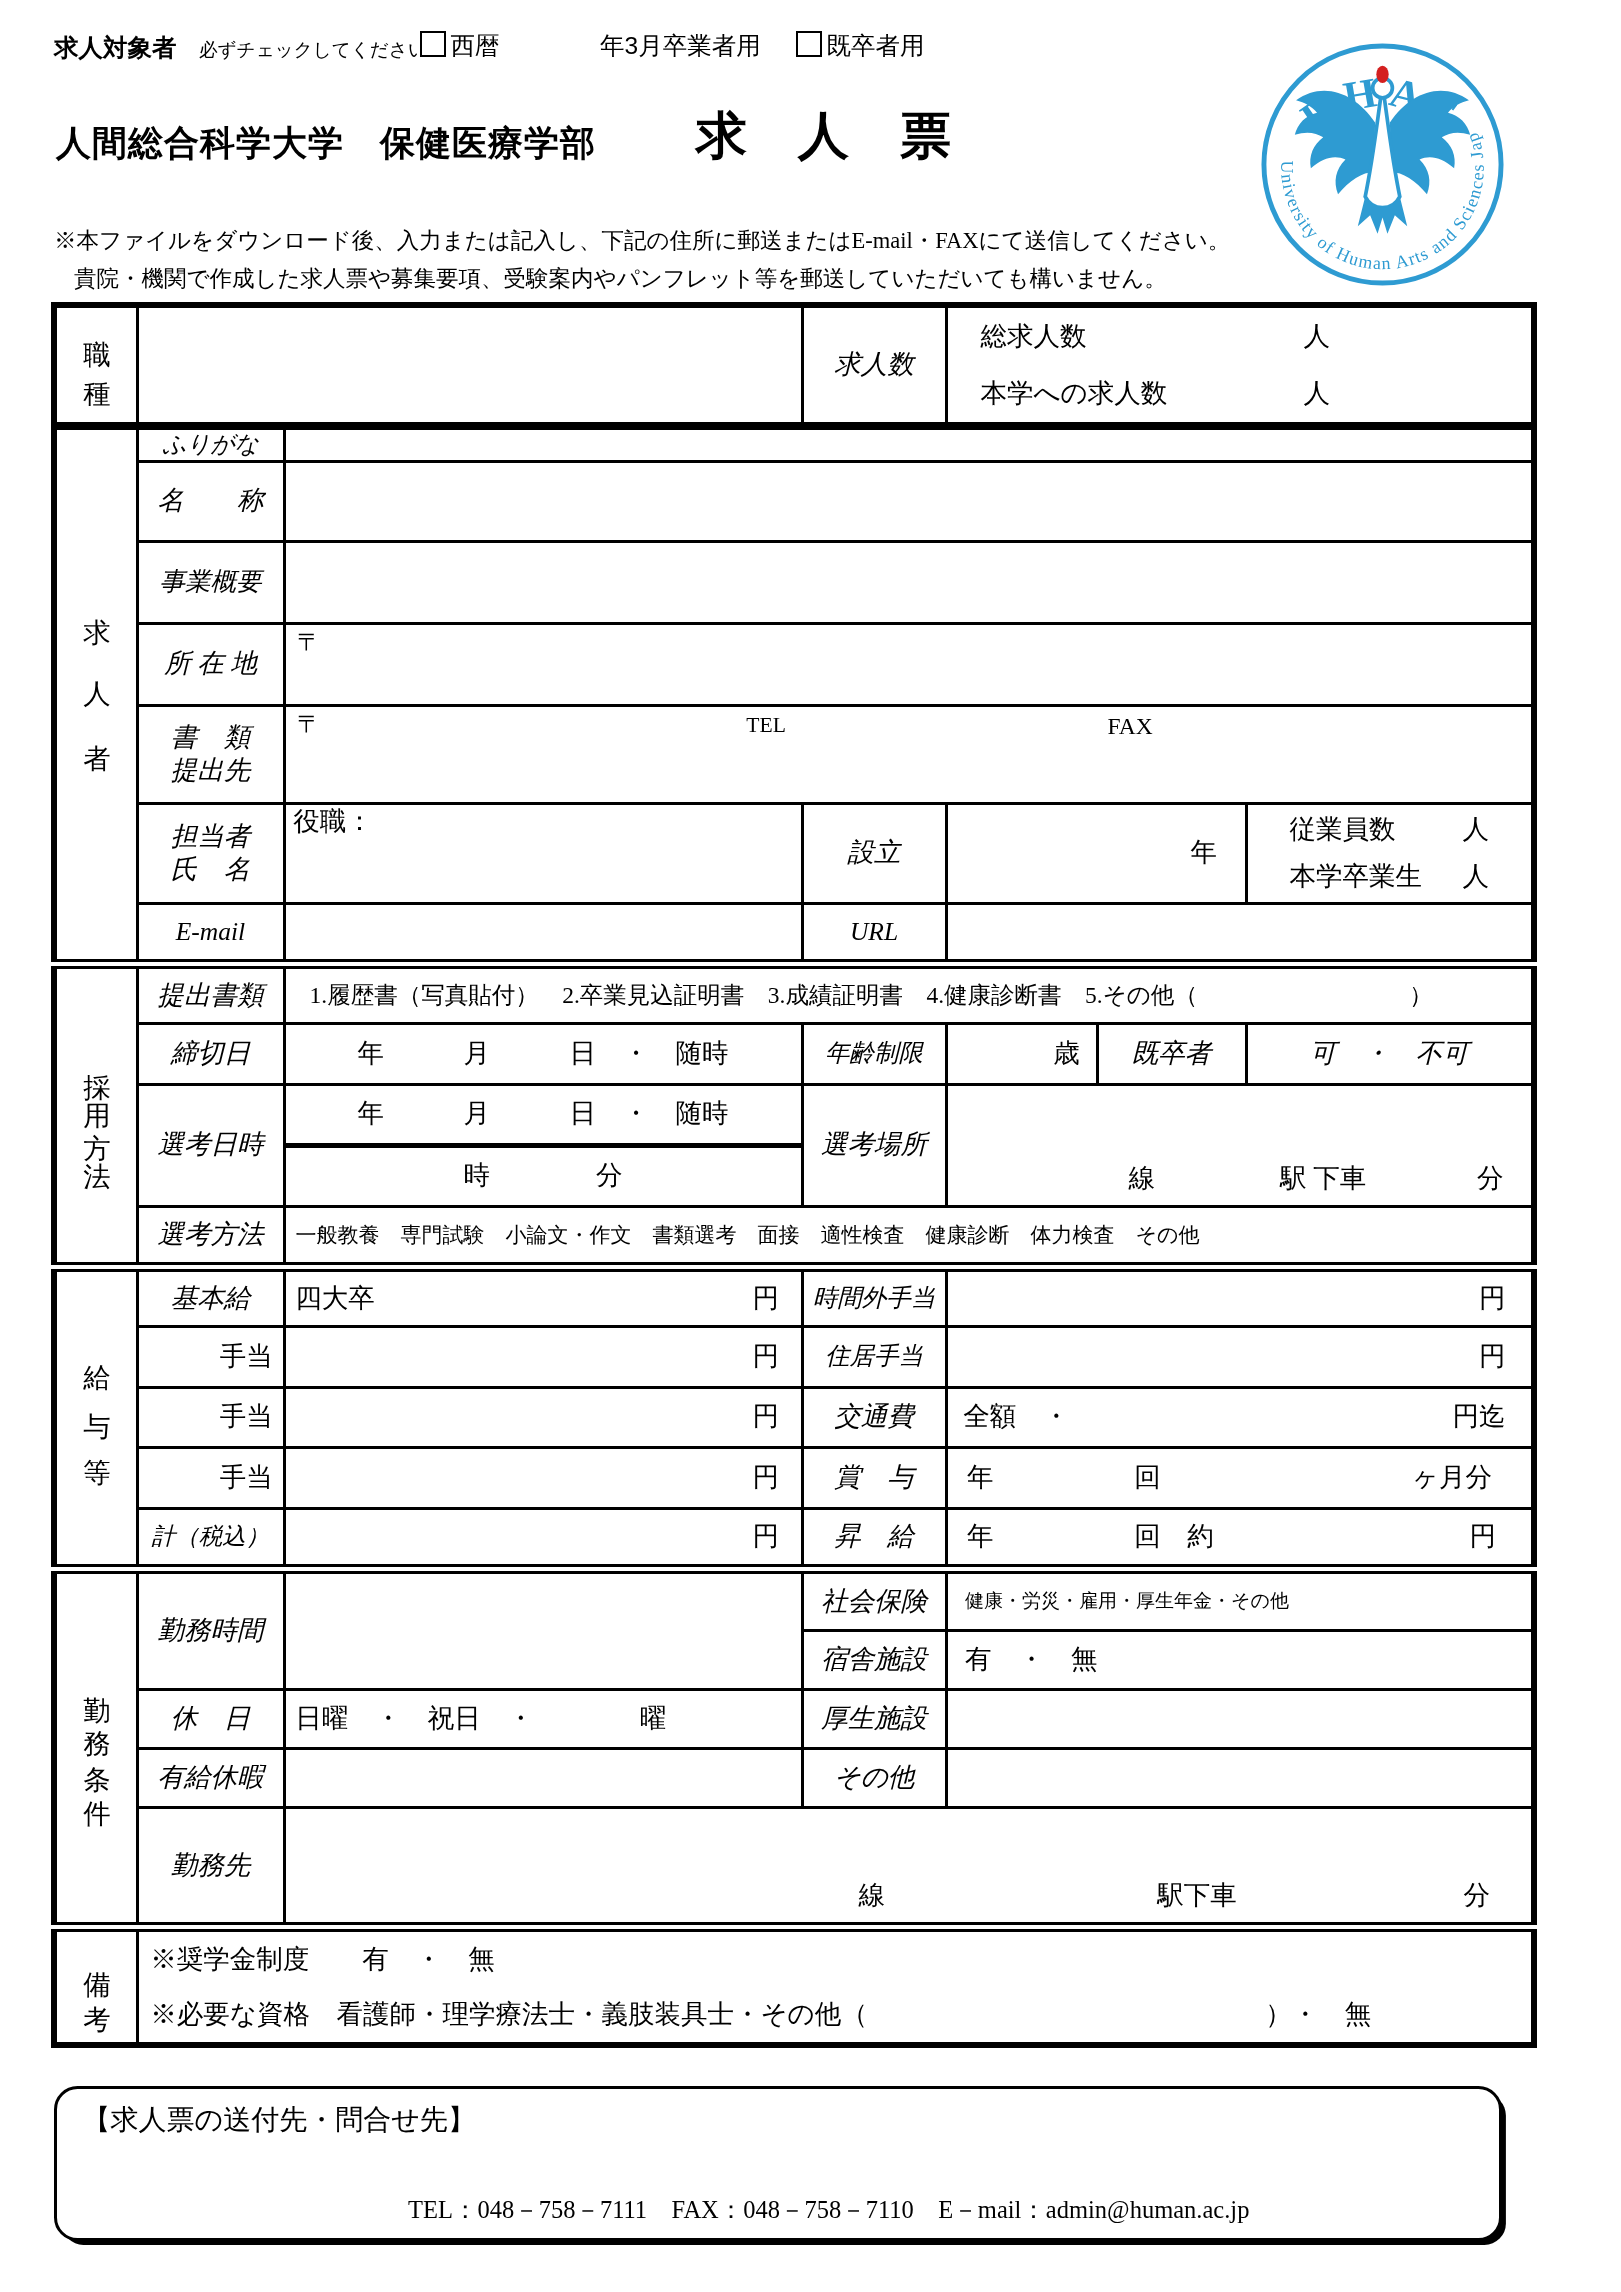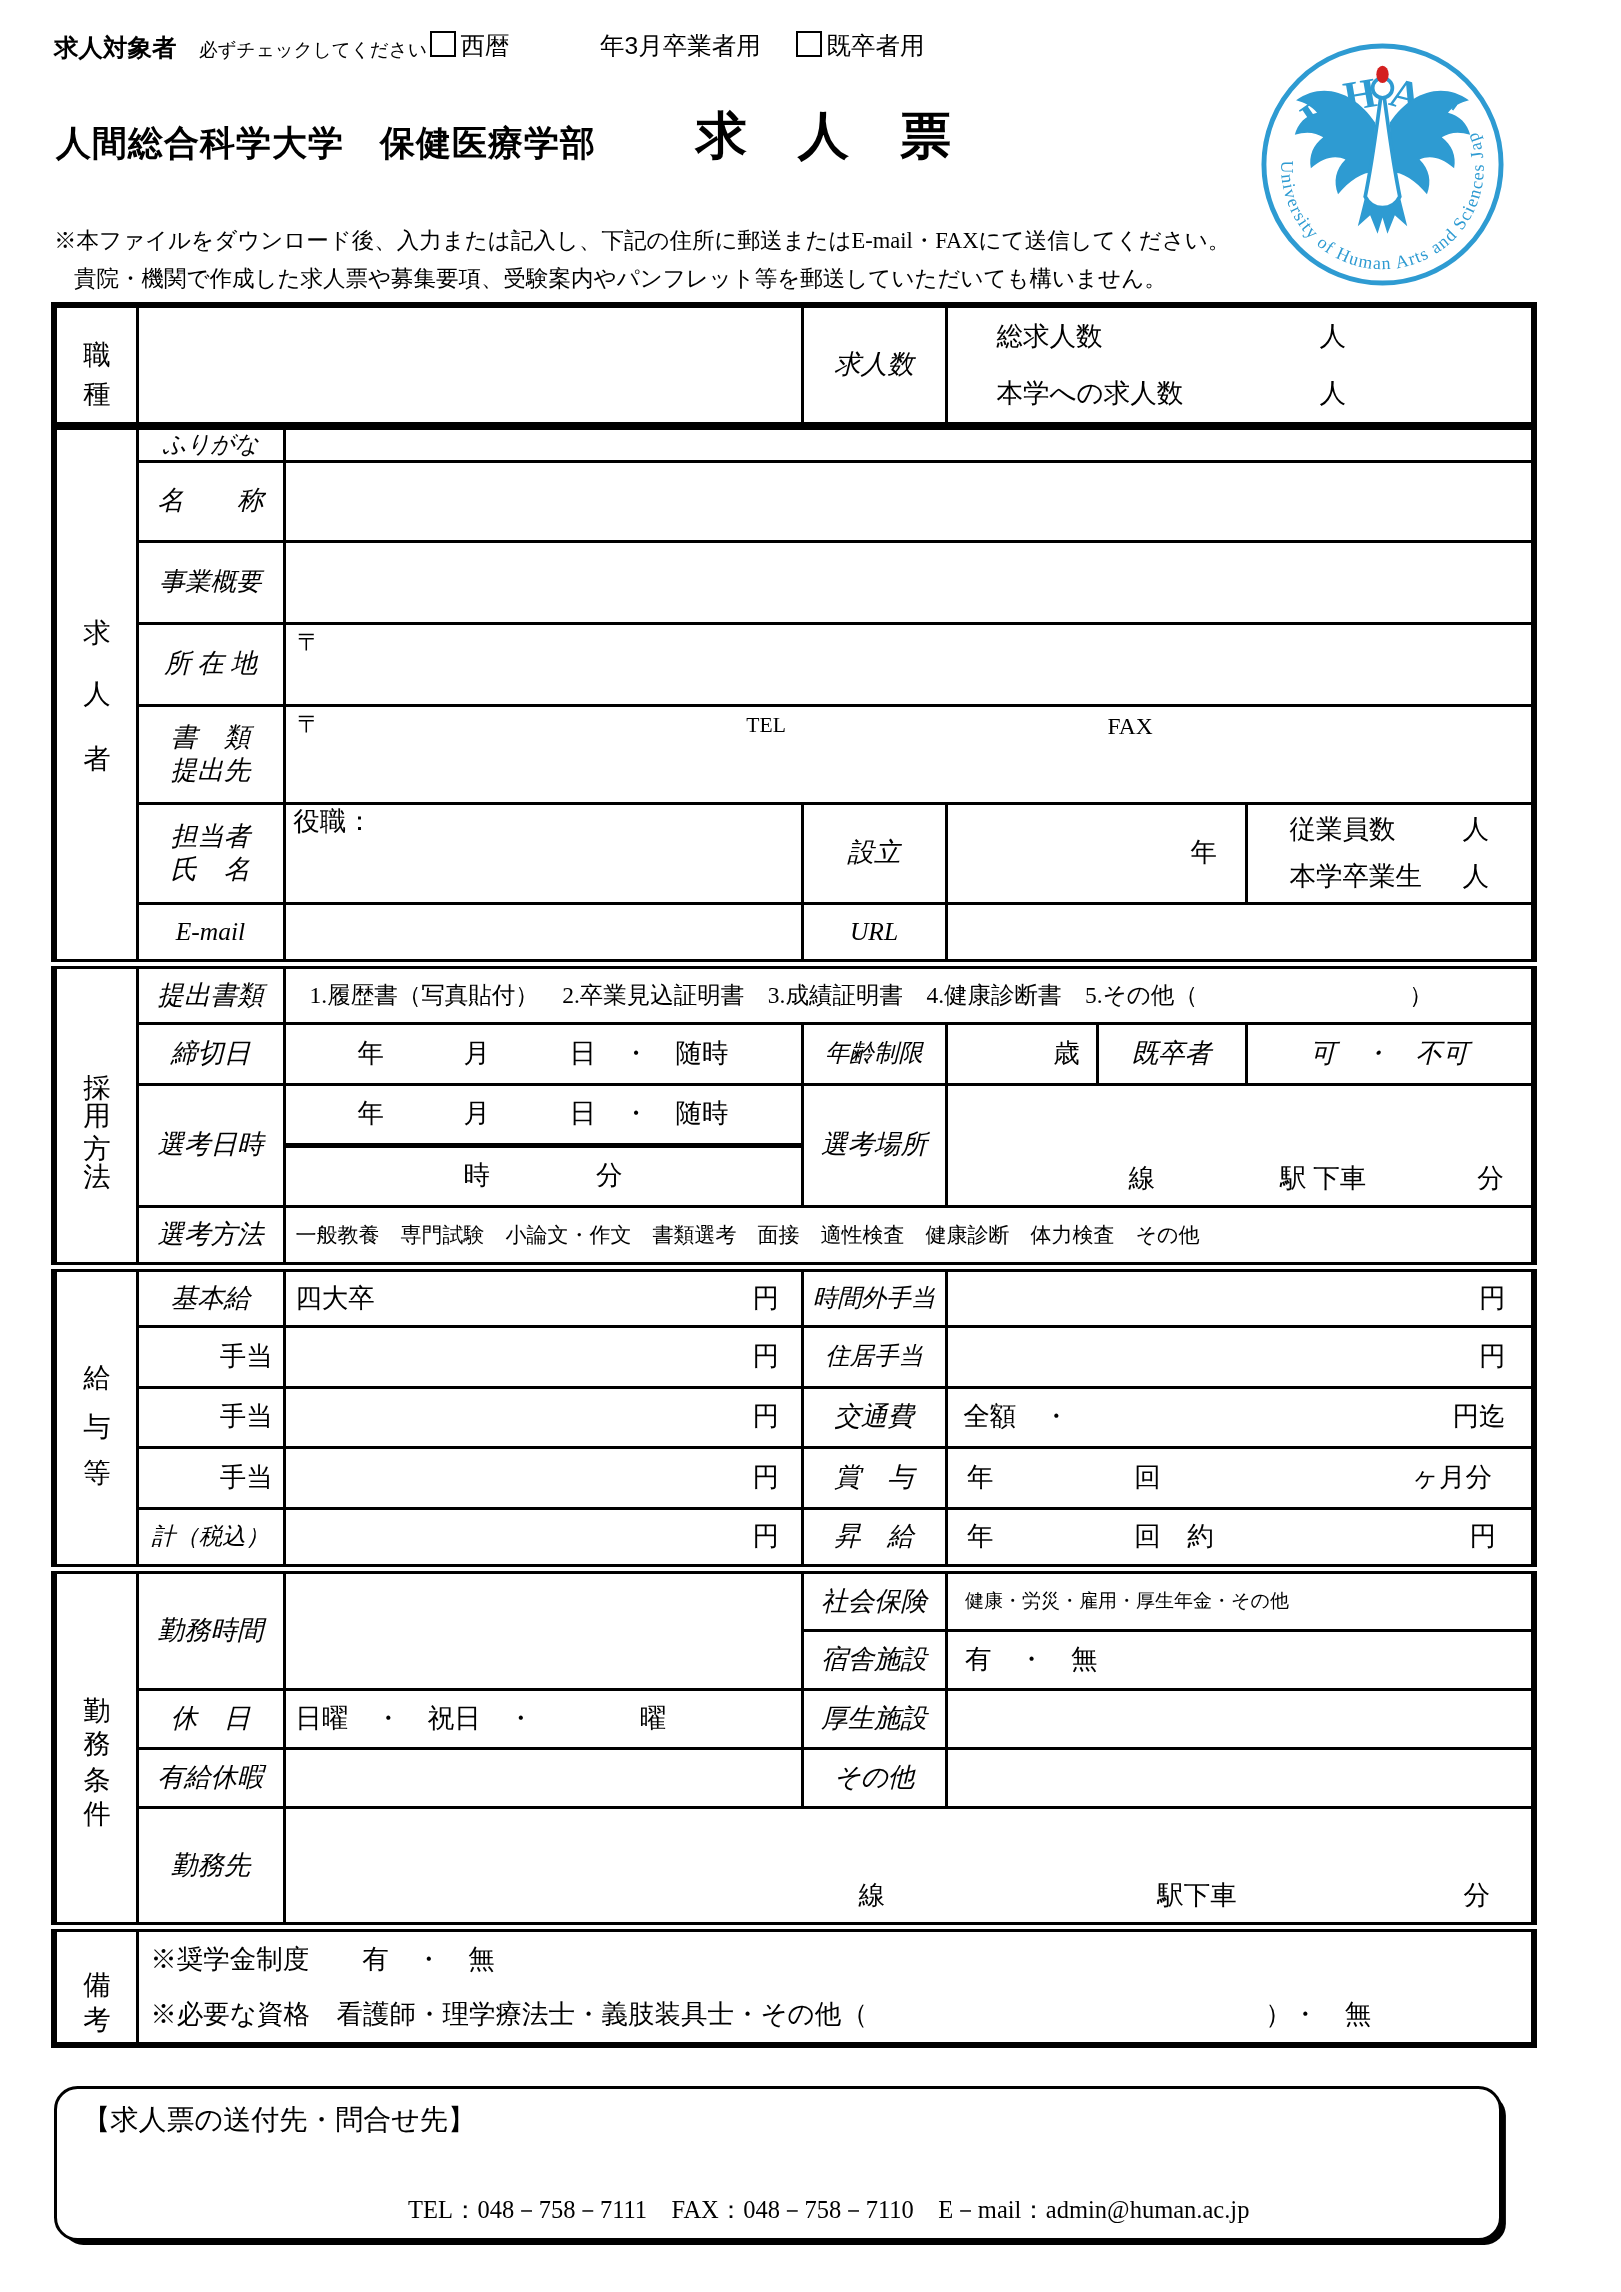--- a/index.html
+++ b/index.html
@@ -33,38 +33,38 @@
   td.vtop { vertical-align:top; }
   .pre { white-space:pre; }
   .thick-bottom { border-bottom:8.8px solid #000 !important; }
   .sep-top { border-top:10.8px double #000 !important; }
   .dot-bottom { border-bottom:2.9px dotted #000 !important; }
   .mid-split { border-bottom:5.9px solid #000 !important; }
   .cellrel { position:relative; }
   .ca { position:absolute; top:50%; transform:translateY(-50%); }
   .cb { position:absolute; bottom:9.8px; }
   .flexlr { display:flex; align-items:center; justify-content:space-between; }
-  .count-line { display:flex; align-items:center; padding-left:49px; height:57px; }
+  .count-line { display:flex; align-items:center; padding-left:33px; height:57px; }
   .count-line .clbl { width:323px; display:inline-block; }
   .emp-line { display:flex; align-items:center; justify-content:space-between; padding:0 42px; height:47px; }
   .two-lines { display:flex; flex-direction:column; justify-content:space-around; height:110px; padding-left:11.8px; }
 
   
   .footer-box { position:absolute; left:54px; top:2086px; width:1423px; height:149px;
     border:3.9px solid #000; border-radius:23.5px; background:#fff; box-shadow:5.9px 5.9px 0 -2px #000;padding-left:19px; }
   .fb-title { position:absolute; left:25.5px; top:11.8px; font-size:28px; }
   .fb-addr { position:absolute; left:25.5px; top:61px; font-size:24.5px; }
   .fb-tel { position:absolute; left:351px; top:104px; font-size:24.5px; }
 </style>
 </head>
 <body>
 
 <div class="abs sans hdr-small" style="left:54px; top:31px;">求人対象者</div>
 <div class="abs sans hdr-note-sm" style="left:199px; top:37px;">必ずチェックしてください</div>
-<div class="abs sans hdr-cb-line" style="left:430px; top:29px;">
+<div class="abs sans hdr-cb-line" style="left:420px; top:29px;">
   <span class="cbx"></span><span>西暦</span>
 </div>
 <div class="abs sans hdr-cb-line" style="left:600px; top:29px;">年3月卒業者用</div>
 <div class="abs sans hdr-cb-line" style="left:796px; top:29px;">
   <span class="cbx"></span><span>既卒者用</span>
 </div>
 
 <div class="abs sans univ-title" style="left:56px; top:120px;">人間総合科学大学　保健医療学部</div>
 <div class="abs sans main-title" style="left:696px; top:102px;">求　人　票</div>
 <div class="abs note" style="left:54px; top:225px;">※本ファイルをダウンロード後、入力または記入し、下記の住所に郵送またはE-mail・FAXにて送信してください。</div>

